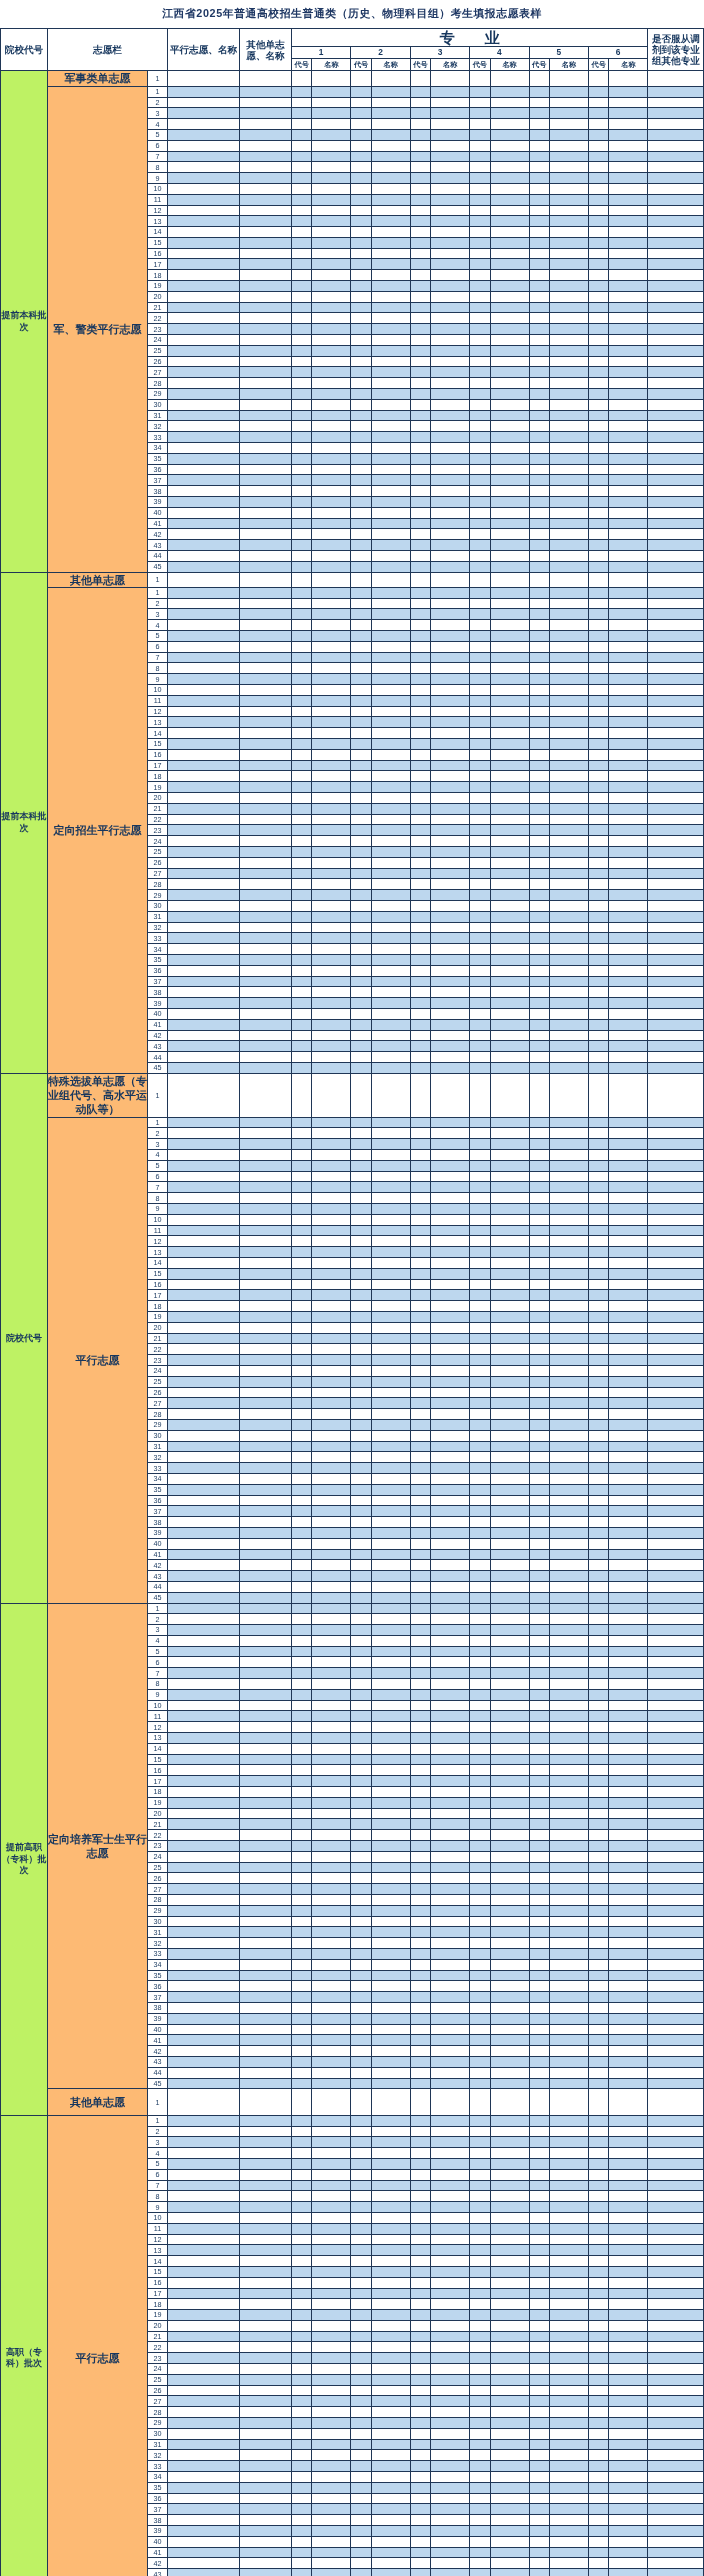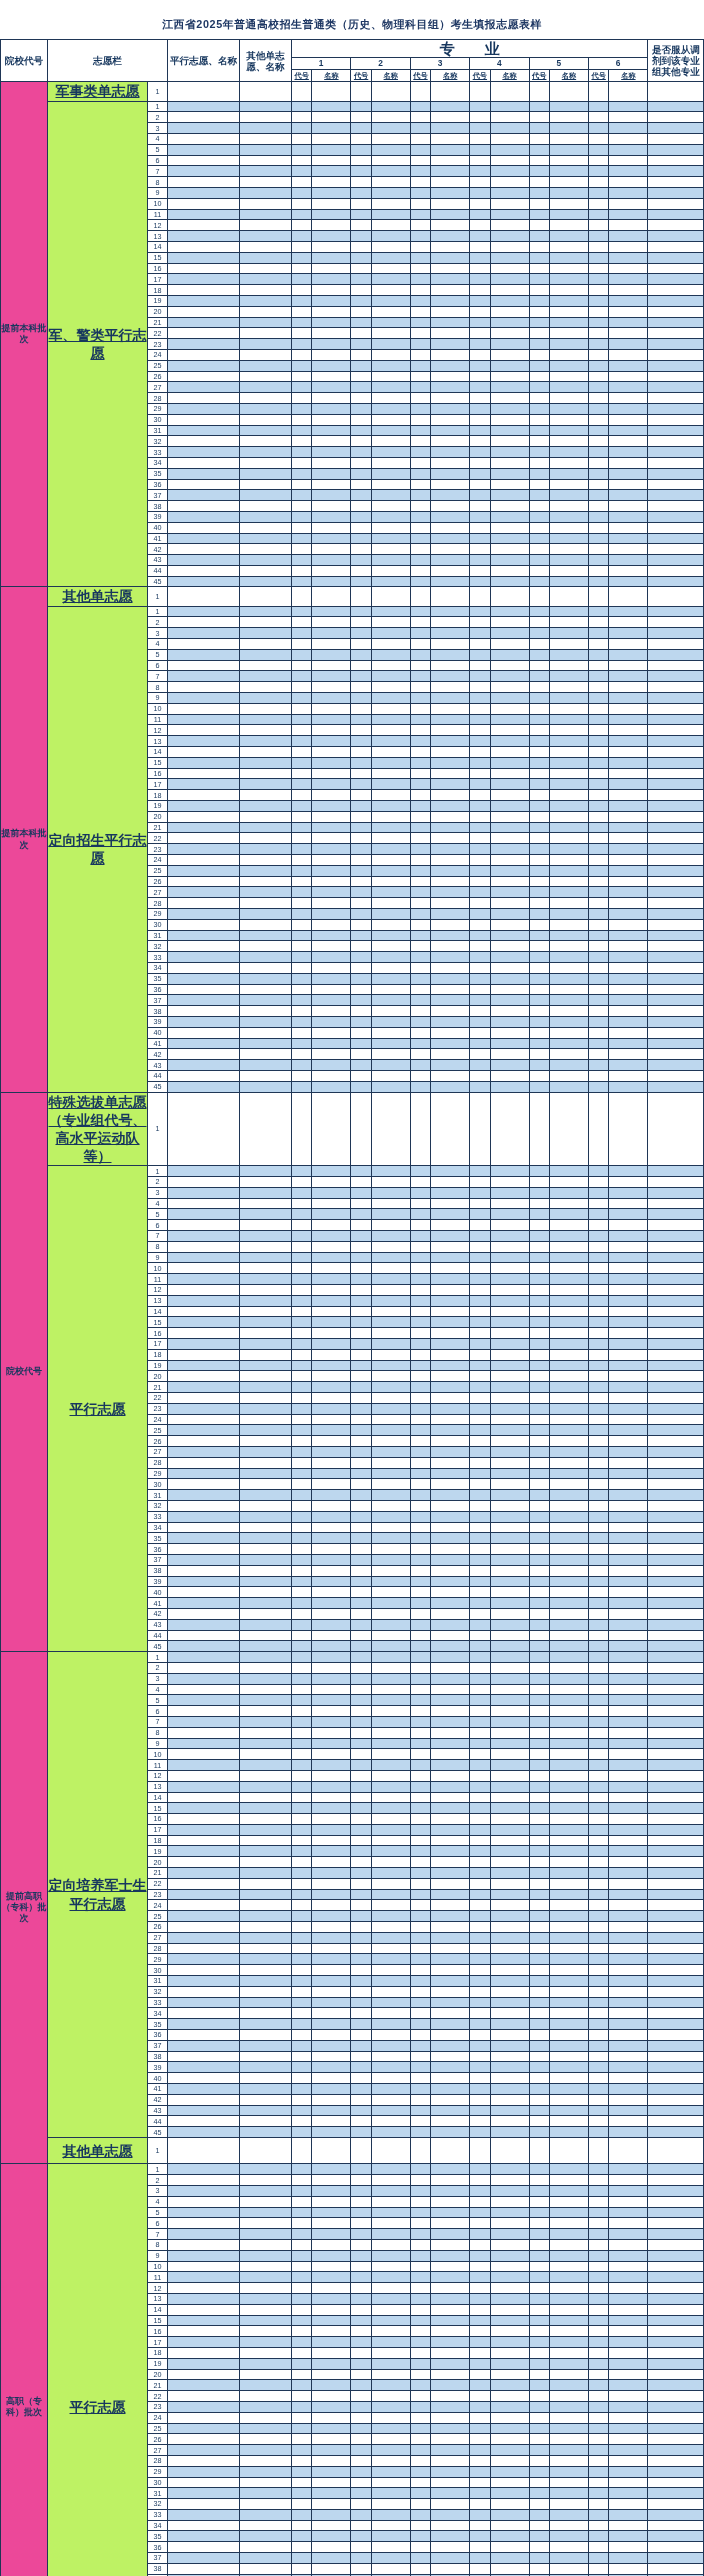--- a/index.html
+++ b/index.html
@@ -5,46 +5,45 @@
   :root{
     --ink:#17375E;
     --border:#1f3656;
     --rowalt:#BDD7EE;
   }
   html,body{margin:0;padding:0;background:#ffffff;}
   body{font-family:"Liberation Sans","DejaVu Sans",sans-serif;color:var(--ink);}
   .sheet{width:704px;}
   .title{
     height:28px;display:flex;align-items:center;justify-content:center;
-    font-size:10.8px;font-weight:bold;color:#1F3864;letter-spacing:0.6px;margin-top:11px;
+    font-size:10.8px;font-weight:bold;color:#1F3864;letter-spacing:0.6px;
   }
   table.vol{
     border-collapse:collapse;table-layout:fixed;width:704px;
   }
   table.vol th, table.vol td{
     border:0.6px solid var(--border);
     padding:0;margin:0;overflow:hidden;
     vertical-align:middle;text-align:center;
     color:var(--ink);
   }
   thead th{font-weight:bold;line-height:1.15;}
   th.hdr-main{font-size:9.6px;padding:0.6px 1.8px;}
   th.hdr-num{font-size:8.4px;height:10.8px;}
-  th.hdr-sub{font-size:7.2px;height:11.4px;text-decoration:underline;}
+  th.hdr-sub{font-size:7.2px;height:11.4px;}
   th.major-span{font-size:15px;height:12px;}
   tbody tr{height:10.8px;}
   tbody tr.row-tall{height:26.4px;}
   td.batch-cell{
     font-size:9px;font-weight:bold;line-height:1.25;padding:0 1.8px;
-    background:#ec4899;
+    background:#bef264;
   }
   td.section-cell{
-    font-size:14px;font-weight:bold;line-height:1.3;padding:0 3px;
-    background:#bef264;
-    text-decoration:underline;
+    font-size:11px;font-weight:bold;line-height:1.3;padding:0 3px;
+    background:#fdba74;
   }
   td.seq-cell{font-size:7.2px;background:#fff;}
   td.input-cell{background:#fff;}
   td.input-cell.alt{background:var(--rowalt);}
 </style>
 </head>
 <body>
 
 <div class="sheet">
   <div class="title">江西省2025年普通高校招生普通类（历史、物理科目组）考生填报志愿表样</div>

